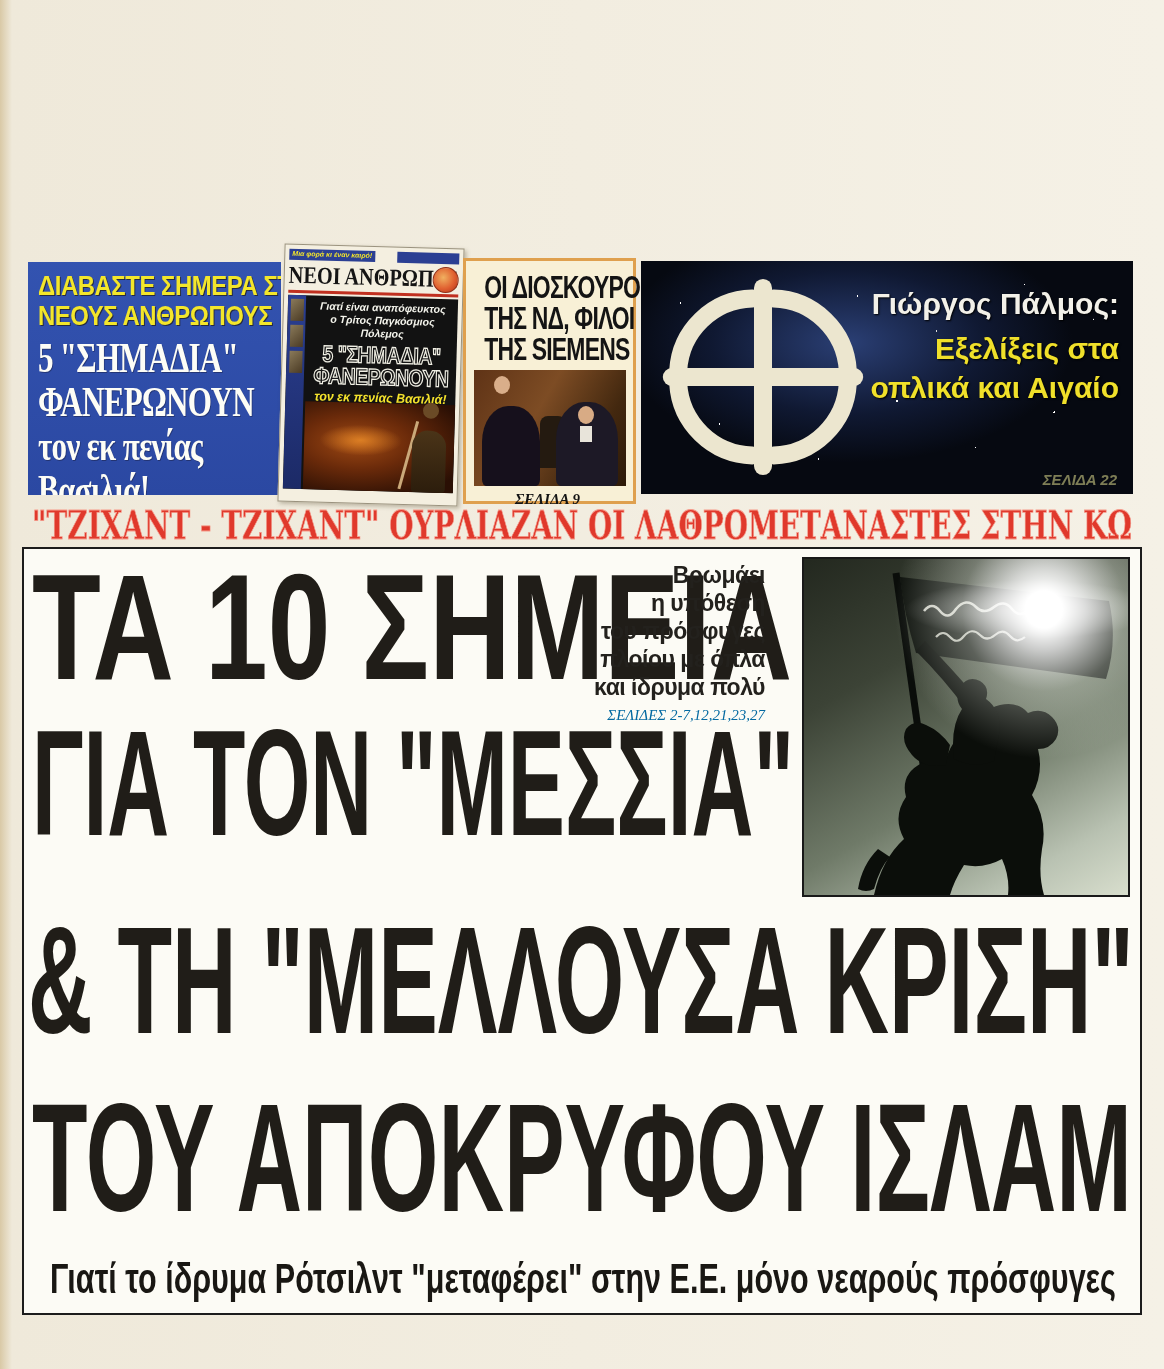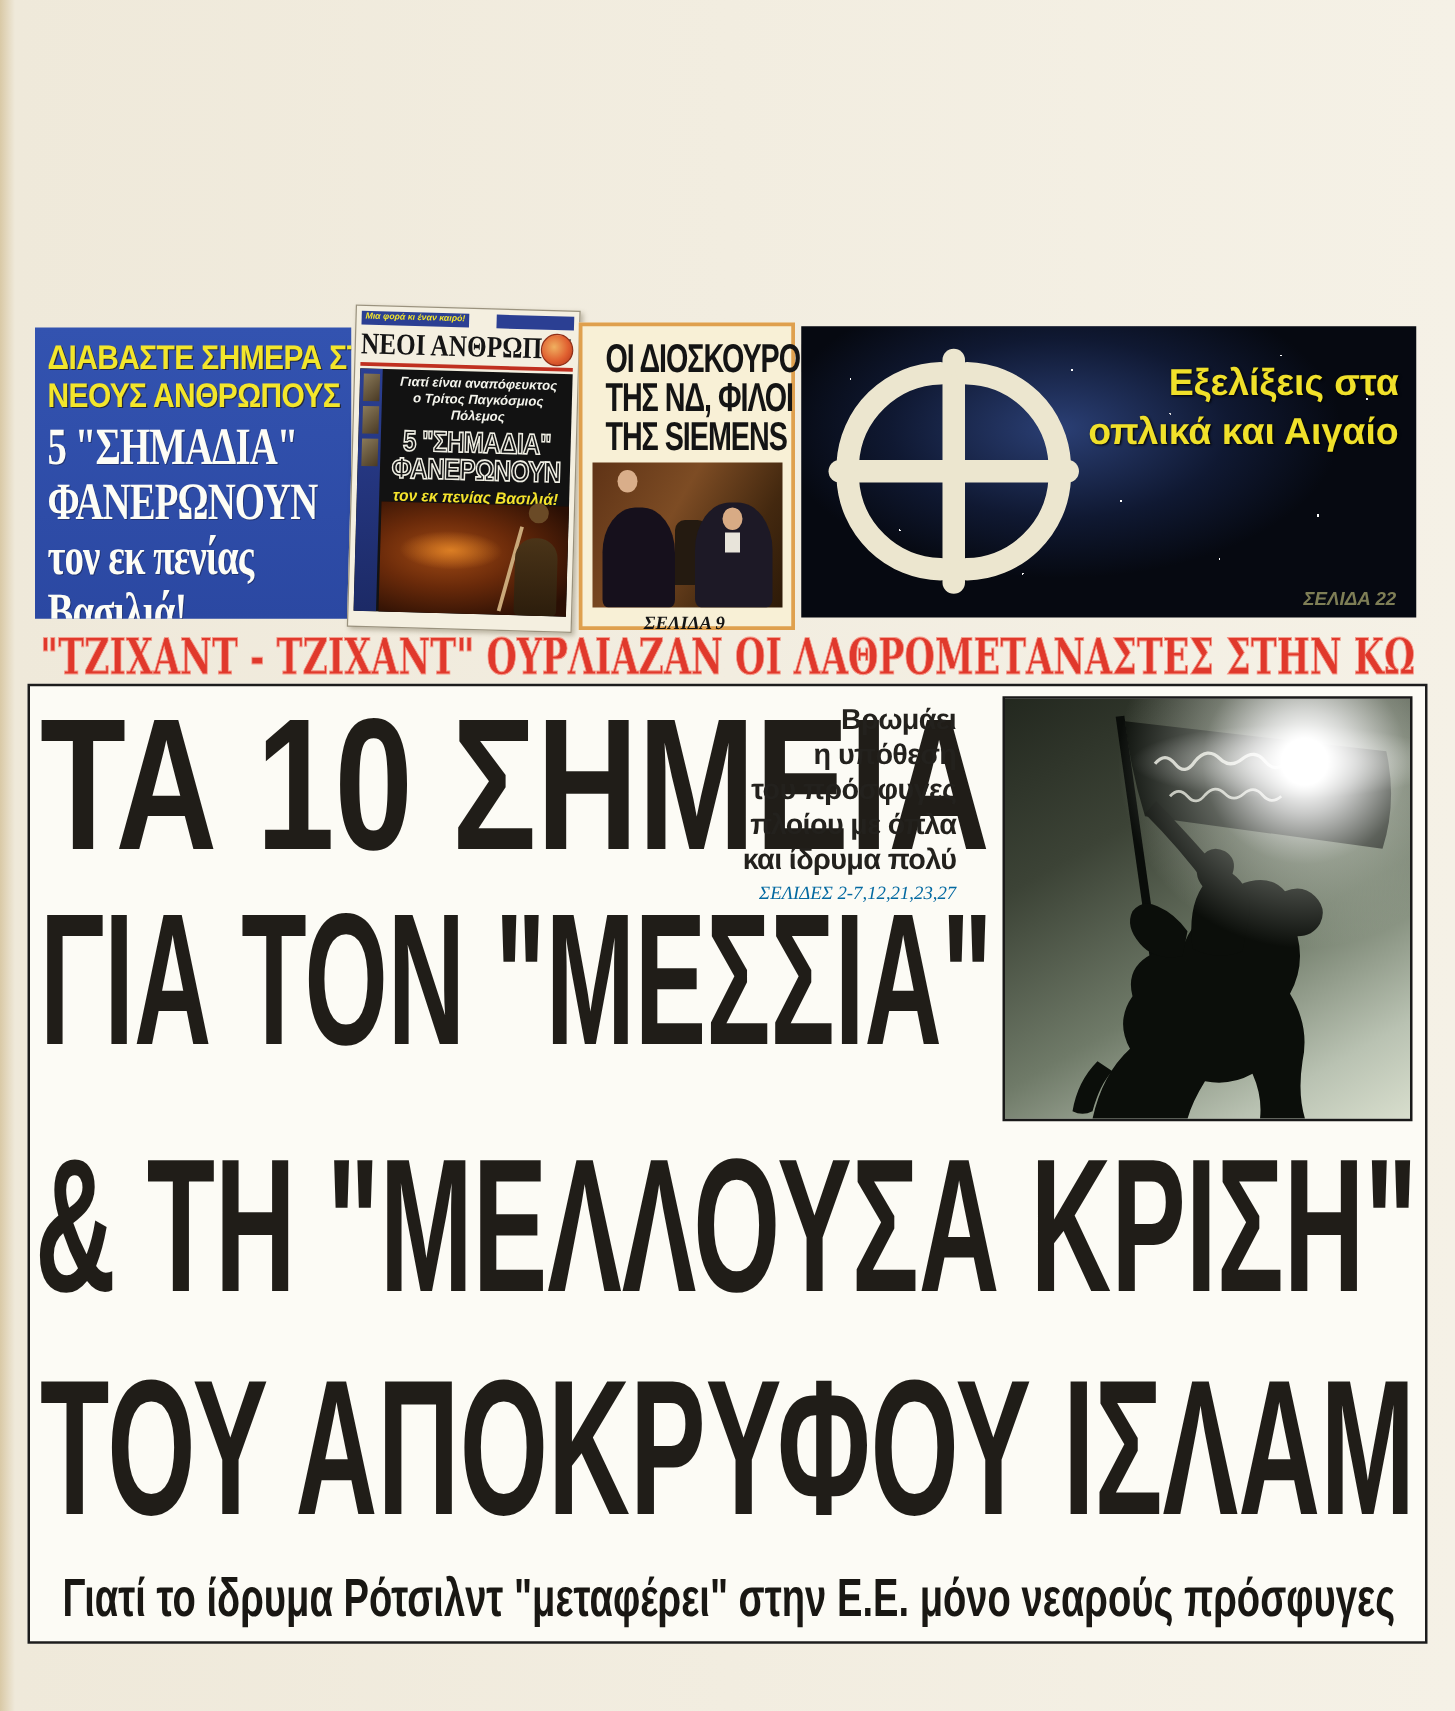--- a/index.html
+++ b/index.html
@@ -199,20 +199,21 @@
       <g stroke="#ece6cf" stroke-width="17" fill="none" stroke-linecap="round">
         <line x1="14" y1="100" x2="186" y2="100"></line>
         <line x1="100" y1="16" x2="100" y2="184"></line>
         <path d="M 90 26 A 72 72 0 0 0 20 94"></path>
         <path d="M 90 174 A 72 72 0 0 1 20 106"></path>
         <path d="M 110 26 A 72 72 0 0 1 180 94"></path>
         <path d="M 110 174 A 72 72 0 0 0 180 106"></path>
       </g>
     </svg>
     <div class="eps-text">
+      <div class="eps-speaker">Γιώργος Πάλμος:</div>
       <div class="eps-line">Εξελίξεις στα</div>
       <div class="eps-line">οπλικά και Αιγαίο</div>
     </div>
     <div class="eps-page">ΣΕΛΙΔΑ 22</div>
   </div>
 
   <svg class="banner-svg" width="1112" height="46">
     <text x="6" y="36" font-family="DejaVu Serif, serif" font-weight="bold" font-size="40" fill="#e0392c" stroke="#f59d8e" stroke-width="0.8" textLength="1100" lengthAdjust="spacingAndGlyphs">"ΤΖΙΧΑΝΤ - ΤΖΙΧΑΝΤ" ΟΥΡΛΙΑΖΑΝ ΟΙ ΛΑΘΡΟΜΕΤΑΝΑΣΤΕΣ ΣΤΗΝ ΚΩ</text>
   </svg>
 

